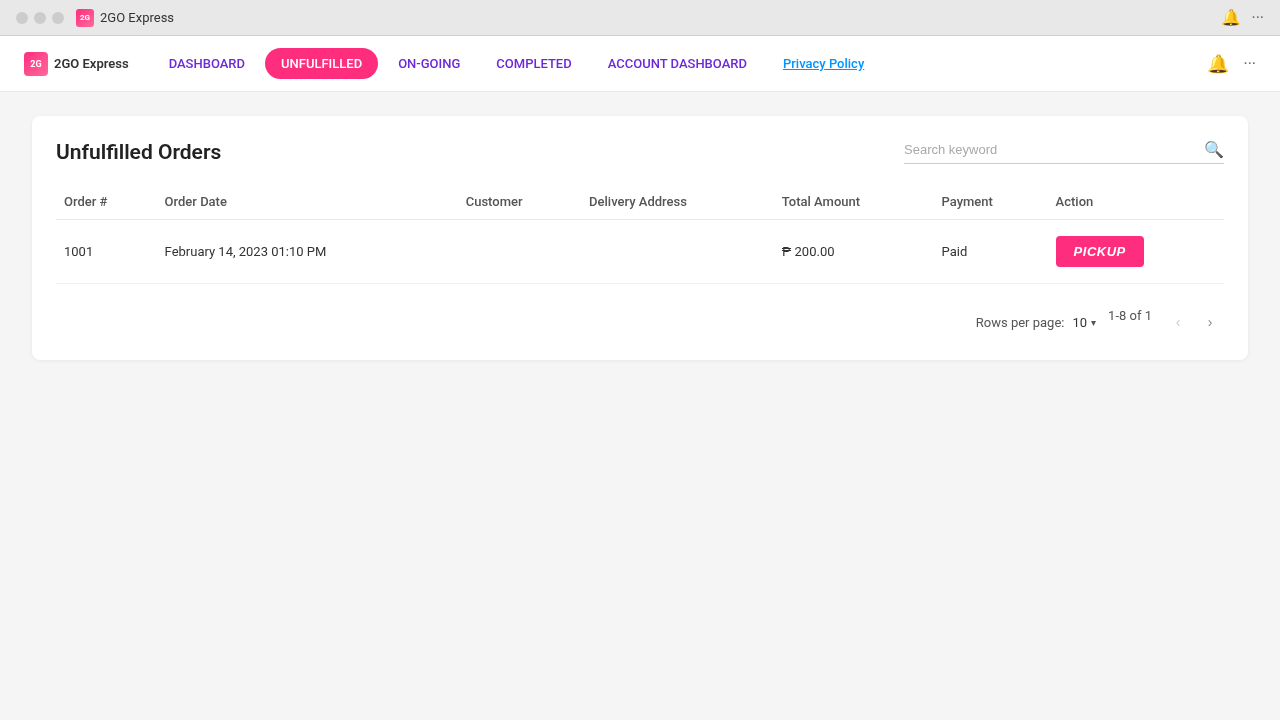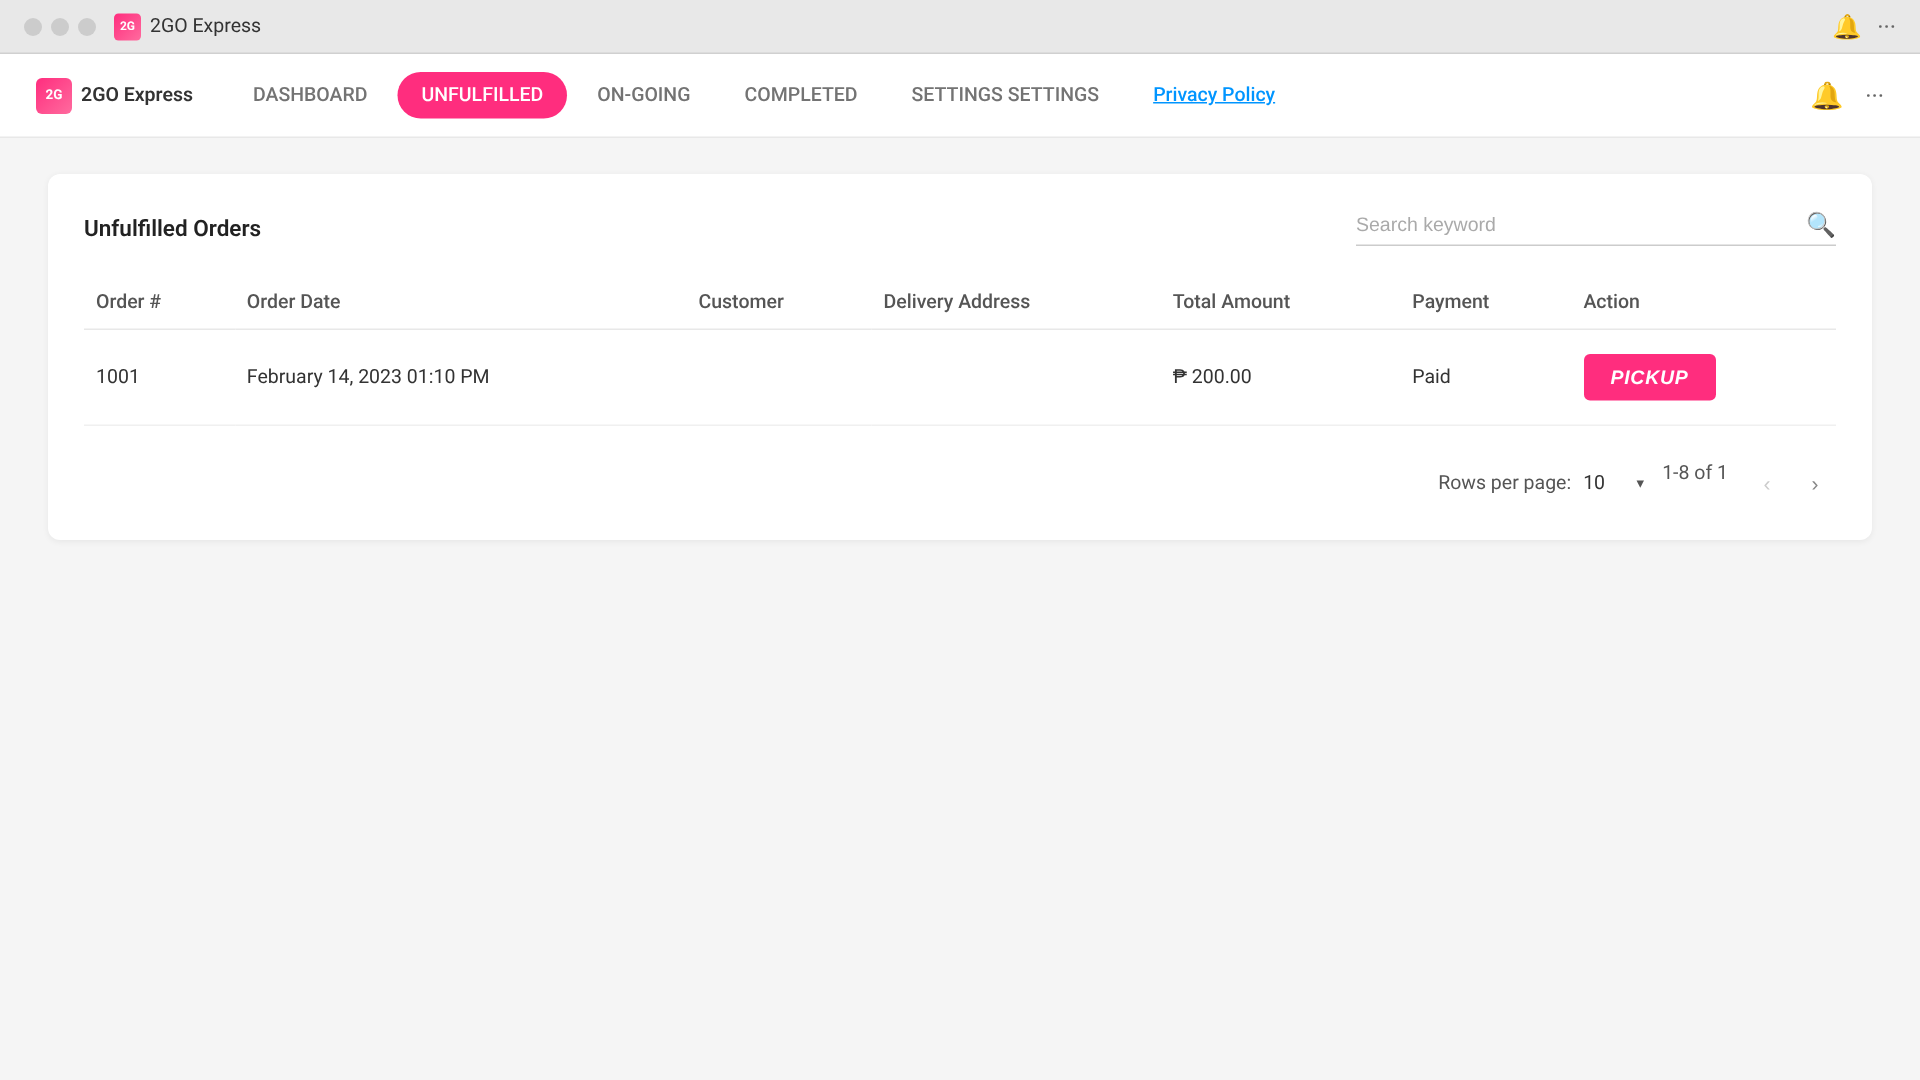--- a/index.html
+++ b/index.html
@@ -110,21 +110,21 @@
     .nav-logo-text {
       font-size: 13px;
       font-weight: 600;
       color: #333;
     }
 
     .nav-item {
       padding: 8px 16px;
       font-size: 13px;
       font-weight: 500;
-      color: #737373;
+      color: #6d28d9;
       cursor: pointer;
       border-radius: 20px;
       white-space: nowrap;
       text-decoration: none;
     }
 
     .nav-item.active {
       background: #ff2d7e;
       color: white;
       border-radius: 20px;
@@ -162,21 +162,21 @@
     }
 
     .card-header {
       display: flex;
       align-items: center;
       justify-content: space-between;
       margin-bottom: 20px;
     }
 
     .card-title {
-      font-size: 15px;
+      font-size: 21px;
       font-weight: 600;
       color: #222;
     }
 
     .search-container {
       display: flex;
       align-items: center;
       border-bottom: 1px solid #ccc;
       padding-bottom: 4px;
       width: 320px;
@@ -249,21 +249,21 @@
       display: flex;
       align-items: center;
       gap: 8px;
       font-size: 13px;
       color: #555;
     }
 
     .rows-select {
       display: flex;
       align-items: center;
-      gap: 21px;
+      gap: 4px;
       font-size: 13px;
       color: #333;
       cursor: pointer;
     }
 
     .rows-select .chevron {
       font-size: 10px;
       color: #555;
     }
 
@@ -319,21 +319,21 @@
   <nav class="top-nav">
     <div class="nav-logo">
       <div class="nav-logo-icon">2G</div>
       <span class="nav-logo-text">2GO Express</span>
     </div>
 
     <a class="nav-item">DASHBOARD</a>
     <a class="nav-item active">UNFULFILLED</a>
     <a class="nav-item">ON-GOING</a>
     <a class="nav-item">COMPLETED</a>
-    <a class="nav-item">SETTINGS SETTINGS</a>
+    <a class="nav-item">ACCOUNT DASHBOARD</a>
     <a class="nav-item privacy">Privacy Policy</a>
 
     <span class="nav-bell">🔔</span>
     <span class="nav-more">···</span>
   </nav>
 
   <div class="main-content">
     <div class="orders-card">
 
       <div class="card-header">

